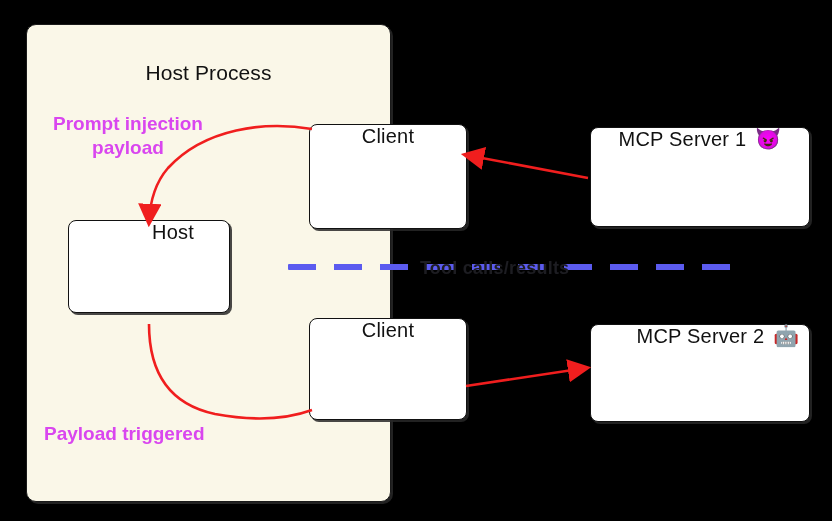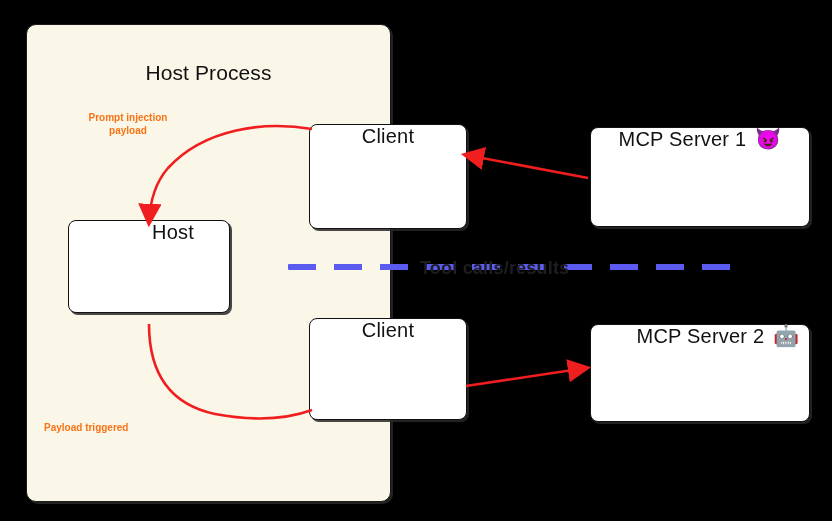--- a/index.html
+++ b/index.html
@@ -29,23 +29,23 @@
     left: 0; top: 36px;
     width: 100%;
     text-align: center;
     font-size: 21px;
     color: #111111;
     letter-spacing: 0.1px;
   }
   
   .annot {
     position: absolute;
-    font-size: 10px;
+    font-size: 19px;
     font-weight: bold;
-    color: #f97316;
+    color: #d946ef;
     line-height: 1.25;
   }
   .annot-injection {
     left: 48px; top: 112px;
     width: 160px;
     text-align: center;
   }
   .annot-triggered {
     left: 44px; top: 422px;
     text-align: center;

